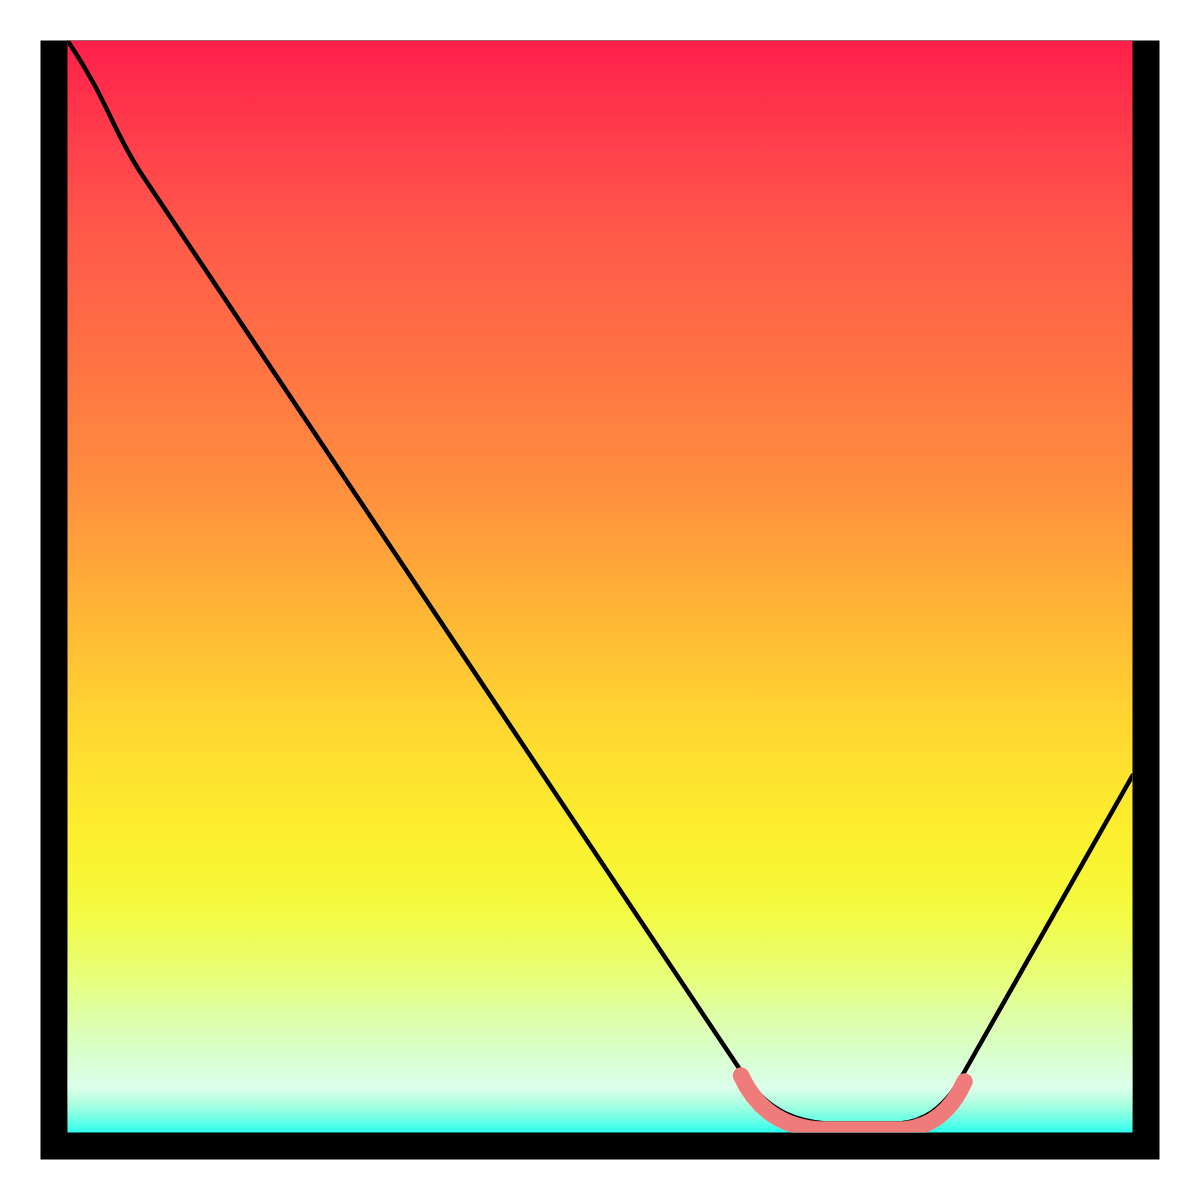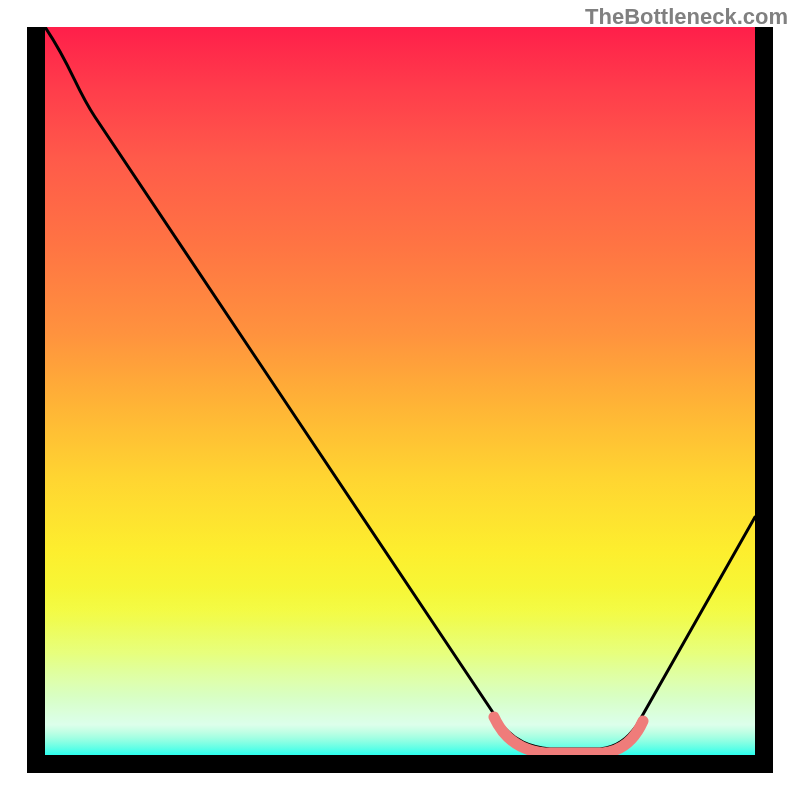--- a/index.html
+++ b/index.html
@@ -79,21 +79,20 @@
     width: 710px;
     height: 728px;
     pointer-events: none;
   }
 </style>
 </head>
 <body>
 
 <div class="container">
 
-  <div class="attribution">TheBottleneck.com</div>
 
   <div class="plot-area">
     <div class="gradient-rect"></div>
     <div class="white-band"></div>
 
     <svg class="curve-overlay" viewBox="0 0 710 728" preserveAspectRatio="none">
 
       <path d="M 0 0
                C 27 40, 30 60, 50 90
                L 455 696

